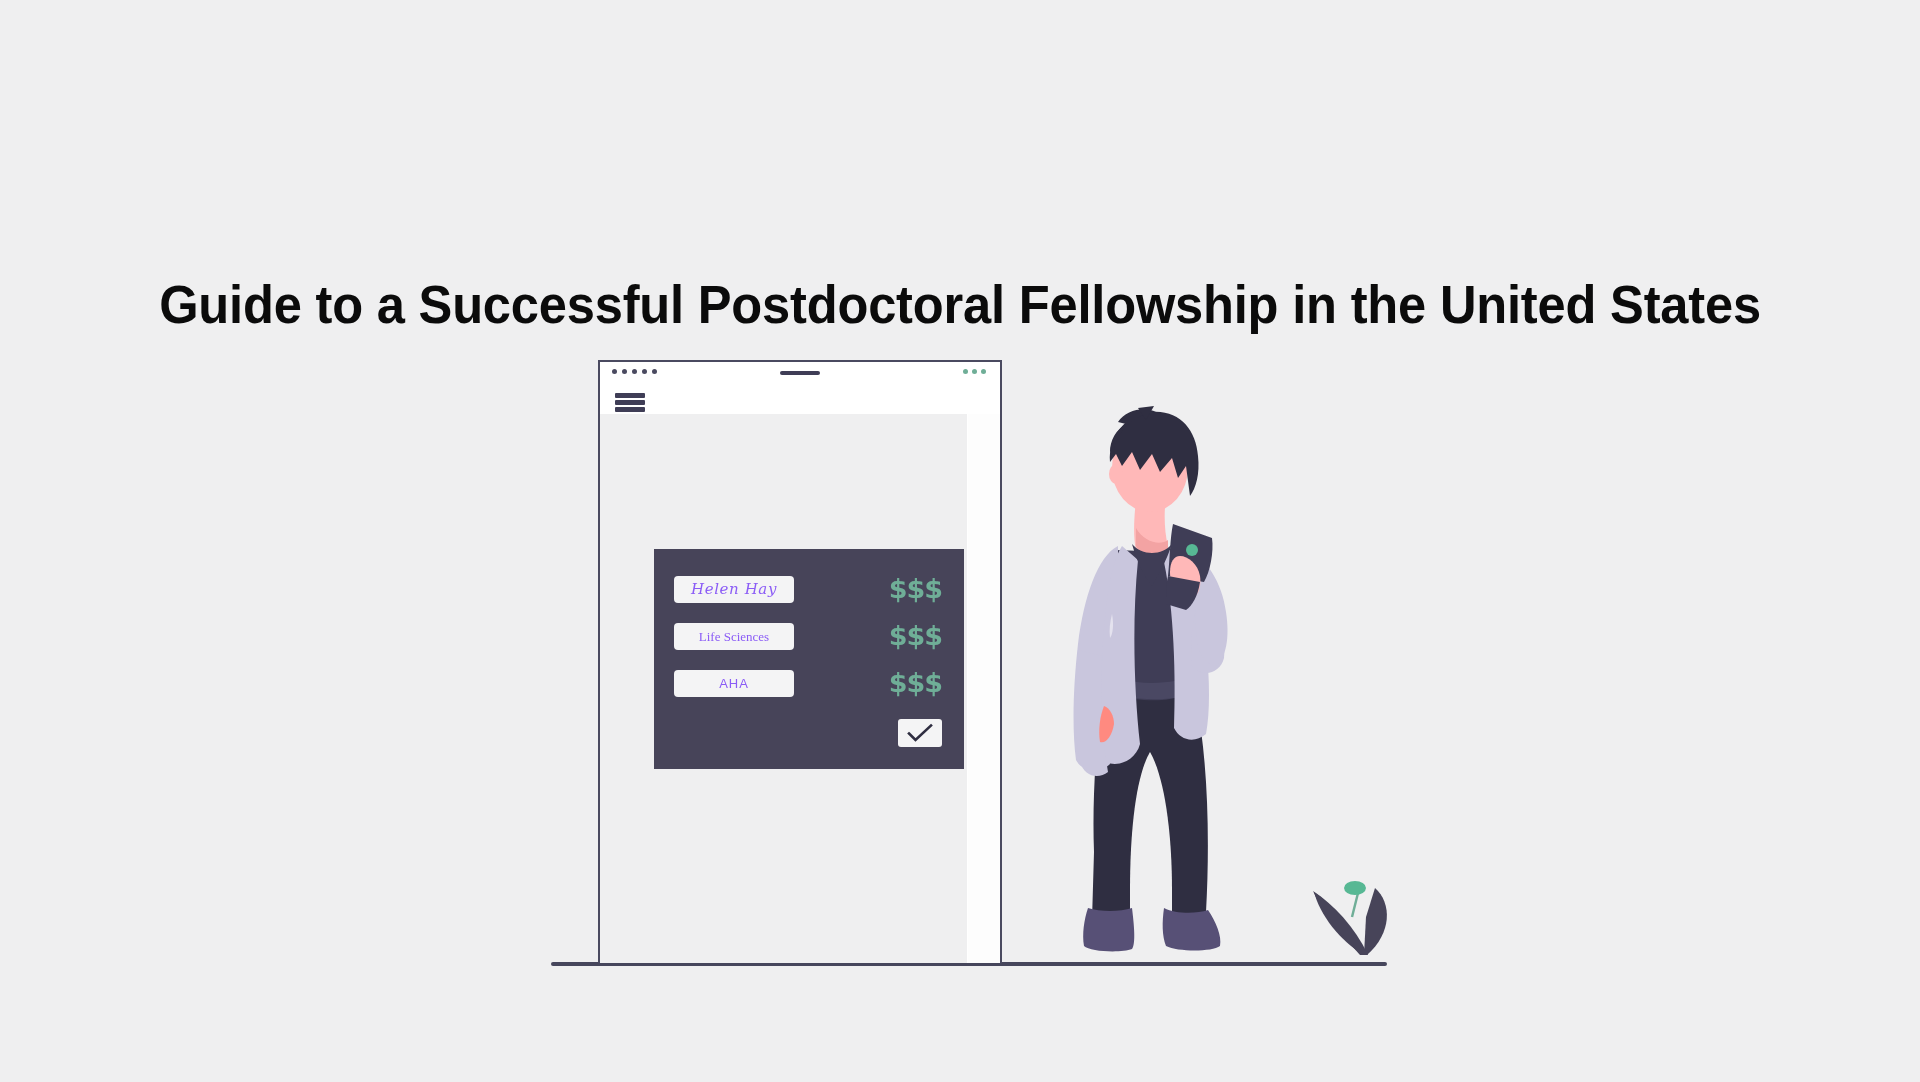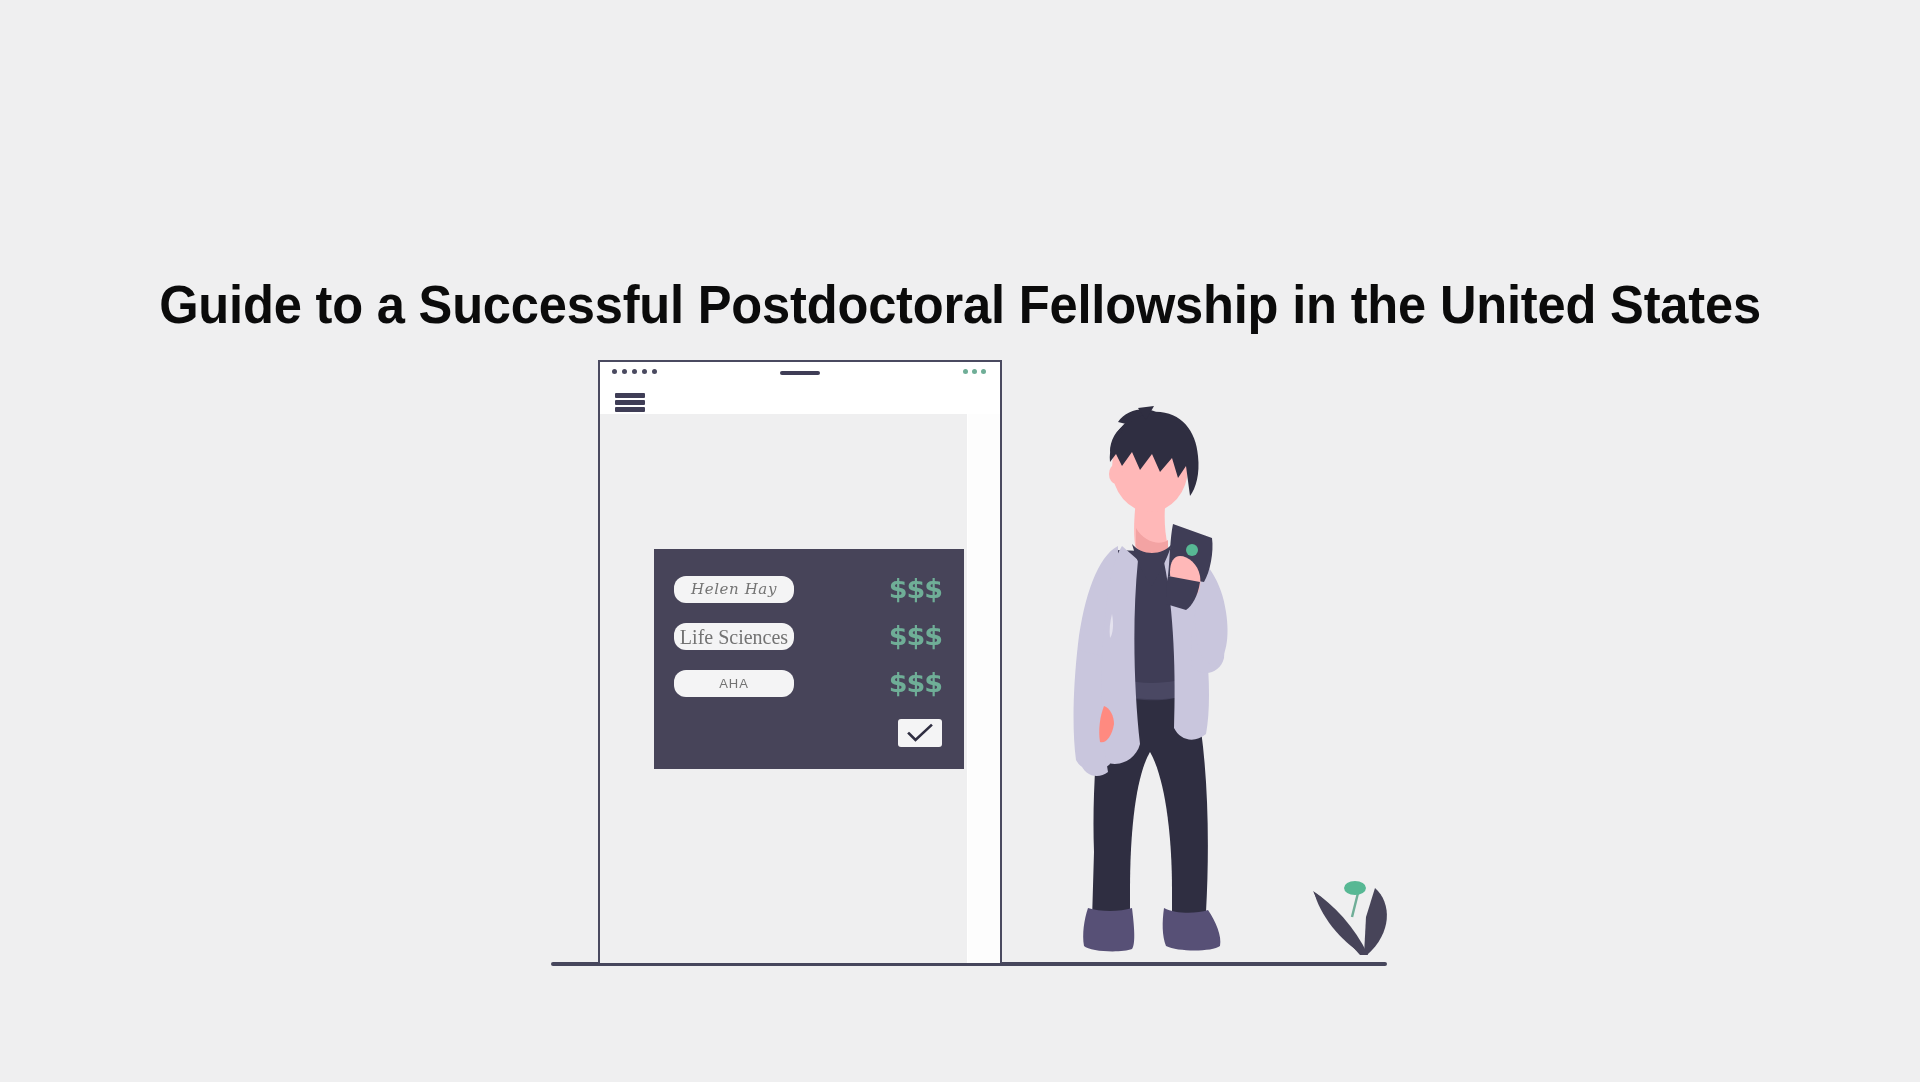--- a/index.html
+++ b/index.html
@@ -172,37 +172,37 @@
   .field-row:nth-of-type(2) { top: 74px; }
   .field-row:nth-of-type(3) { top: 121px; }
 
   .field-pill {
     position: absolute;
     left: 0;
     top: 0;
     width: 120px;
     height: 27px;
     background: #f4f4f5;
-    border-radius: 12px;
+    border-radius: 4px;
     display: flex;
     align-items: center;
     justify-content: center;
-    color: #737373;
+    color: #8b5cf6;
     overflow: hidden;
   }
   .field-pill span { display: block; line-height: 1; }
   .pill-name span {
     font-family: "DejaVu Serif", serif;
     font-style: italic;
     font-size: 15px;
     letter-spacing: 0.6px;
   }
   .pill-field span {
     font-family: "Liberation Serif", serif;
-    font-size: 20px;
+    font-size: 13px;
   }
   .pill-org span {
     font-family: "Liberation Sans", sans-serif;
     font-size: 13px;
     letter-spacing: 1px;
   }
 
   .money {
     position: absolute;
     right: 2px;

